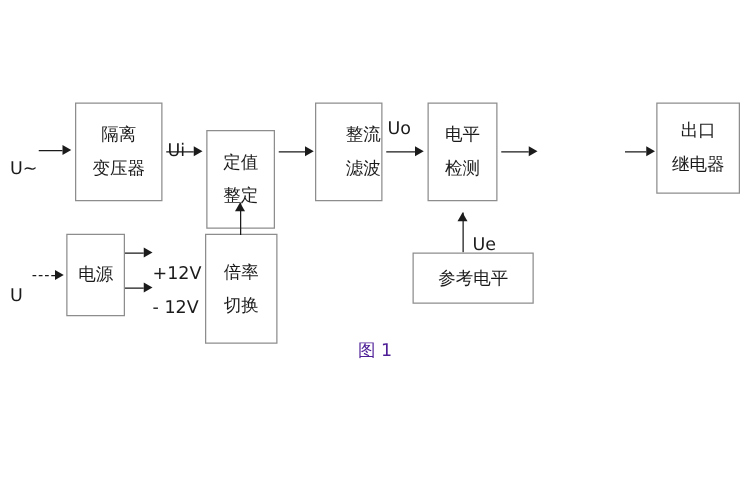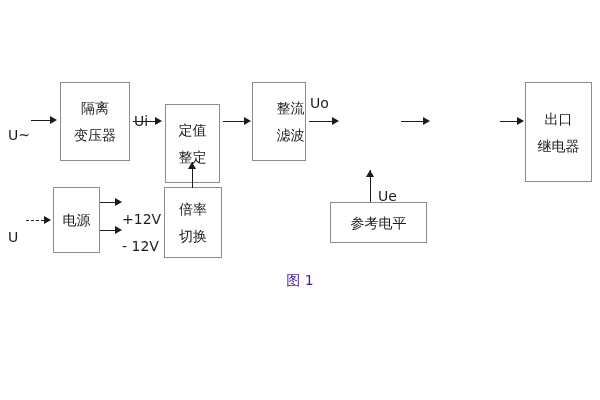--- a/index.html
+++ b/index.html
@@ -119,33 +119,37 @@
     <span class="ln">滤波</span>
   </div>
 
   <div class="lbl" style="left:310px;top:79px;">Uo</div>
 
   <div class="harr" style="left:309px;top:117px;width:30px;">
     <div class="shaft" style="width:23px;"></div>
     <div class="head"></div>
   </div>
 
+  <div class="blk" style="left:342px;top:82px;width:56px;height:79px;">
+    <span class="ln">电平</span>
+    <span class="ln">检测</span>
+  </div>
 
   <div class="harr" style="left:401px;top:117px;width:29px;">
     <div class="shaft" style="width:22px;"></div>
     <div class="head"></div>
   </div>
 
 
   <div class="harr" style="left:500px;top:117px;width:24px;">
     <div class="shaft" style="width:17px;"></div>
     <div class="head"></div>
   </div>
 
-  <div class="blk" style="left:525px;top:82px;width:67px;height:100px;">
+  <div class="blk" style="left:525px;top:82px;width:67px;height:73px;">
     <span class="ln">出口</span>
     <span class="ln">继电器</span>
   </div>
 
   <div class="lbl" style="left:8px;top:213px;">U</div>
 
   <div class="harr dash" style="left:26px;top:216px;width:25px;">
     <div class="shaft" style="width:18px;"></div>
     <div class="head"></div>
   </div>
@@ -159,21 +163,21 @@
     <div class="head"></div>
   </div>
   <div class="lbl" style="left:122px;top:195px;">+12V</div>
 
   <div class="harr" style="left:100px;top:226px;width:22px;">
     <div class="shaft" style="width:15px;"></div>
     <div class="head"></div>
   </div>
   <div class="lbl" style="left:122px;top:222px;">- 12V</div>
 
-  <div class="blk" style="left:164px;top:187px;width:58px;height:71px;">
+  <div class="blk" style="left:164px;top:187px;width:58px;height:88px;">
     <span class="ln">倍率</span>
     <span class="ln">切换</span>
   </div>
 
   <div class="varr" style="left:188px;top:162px;height:26px;">
     <div class="shaft" style="height:26px;"></div>
     <div class="head"></div>
   </div>
 
   <div class="varr" style="left:366px;top:170px;height:32px;">

